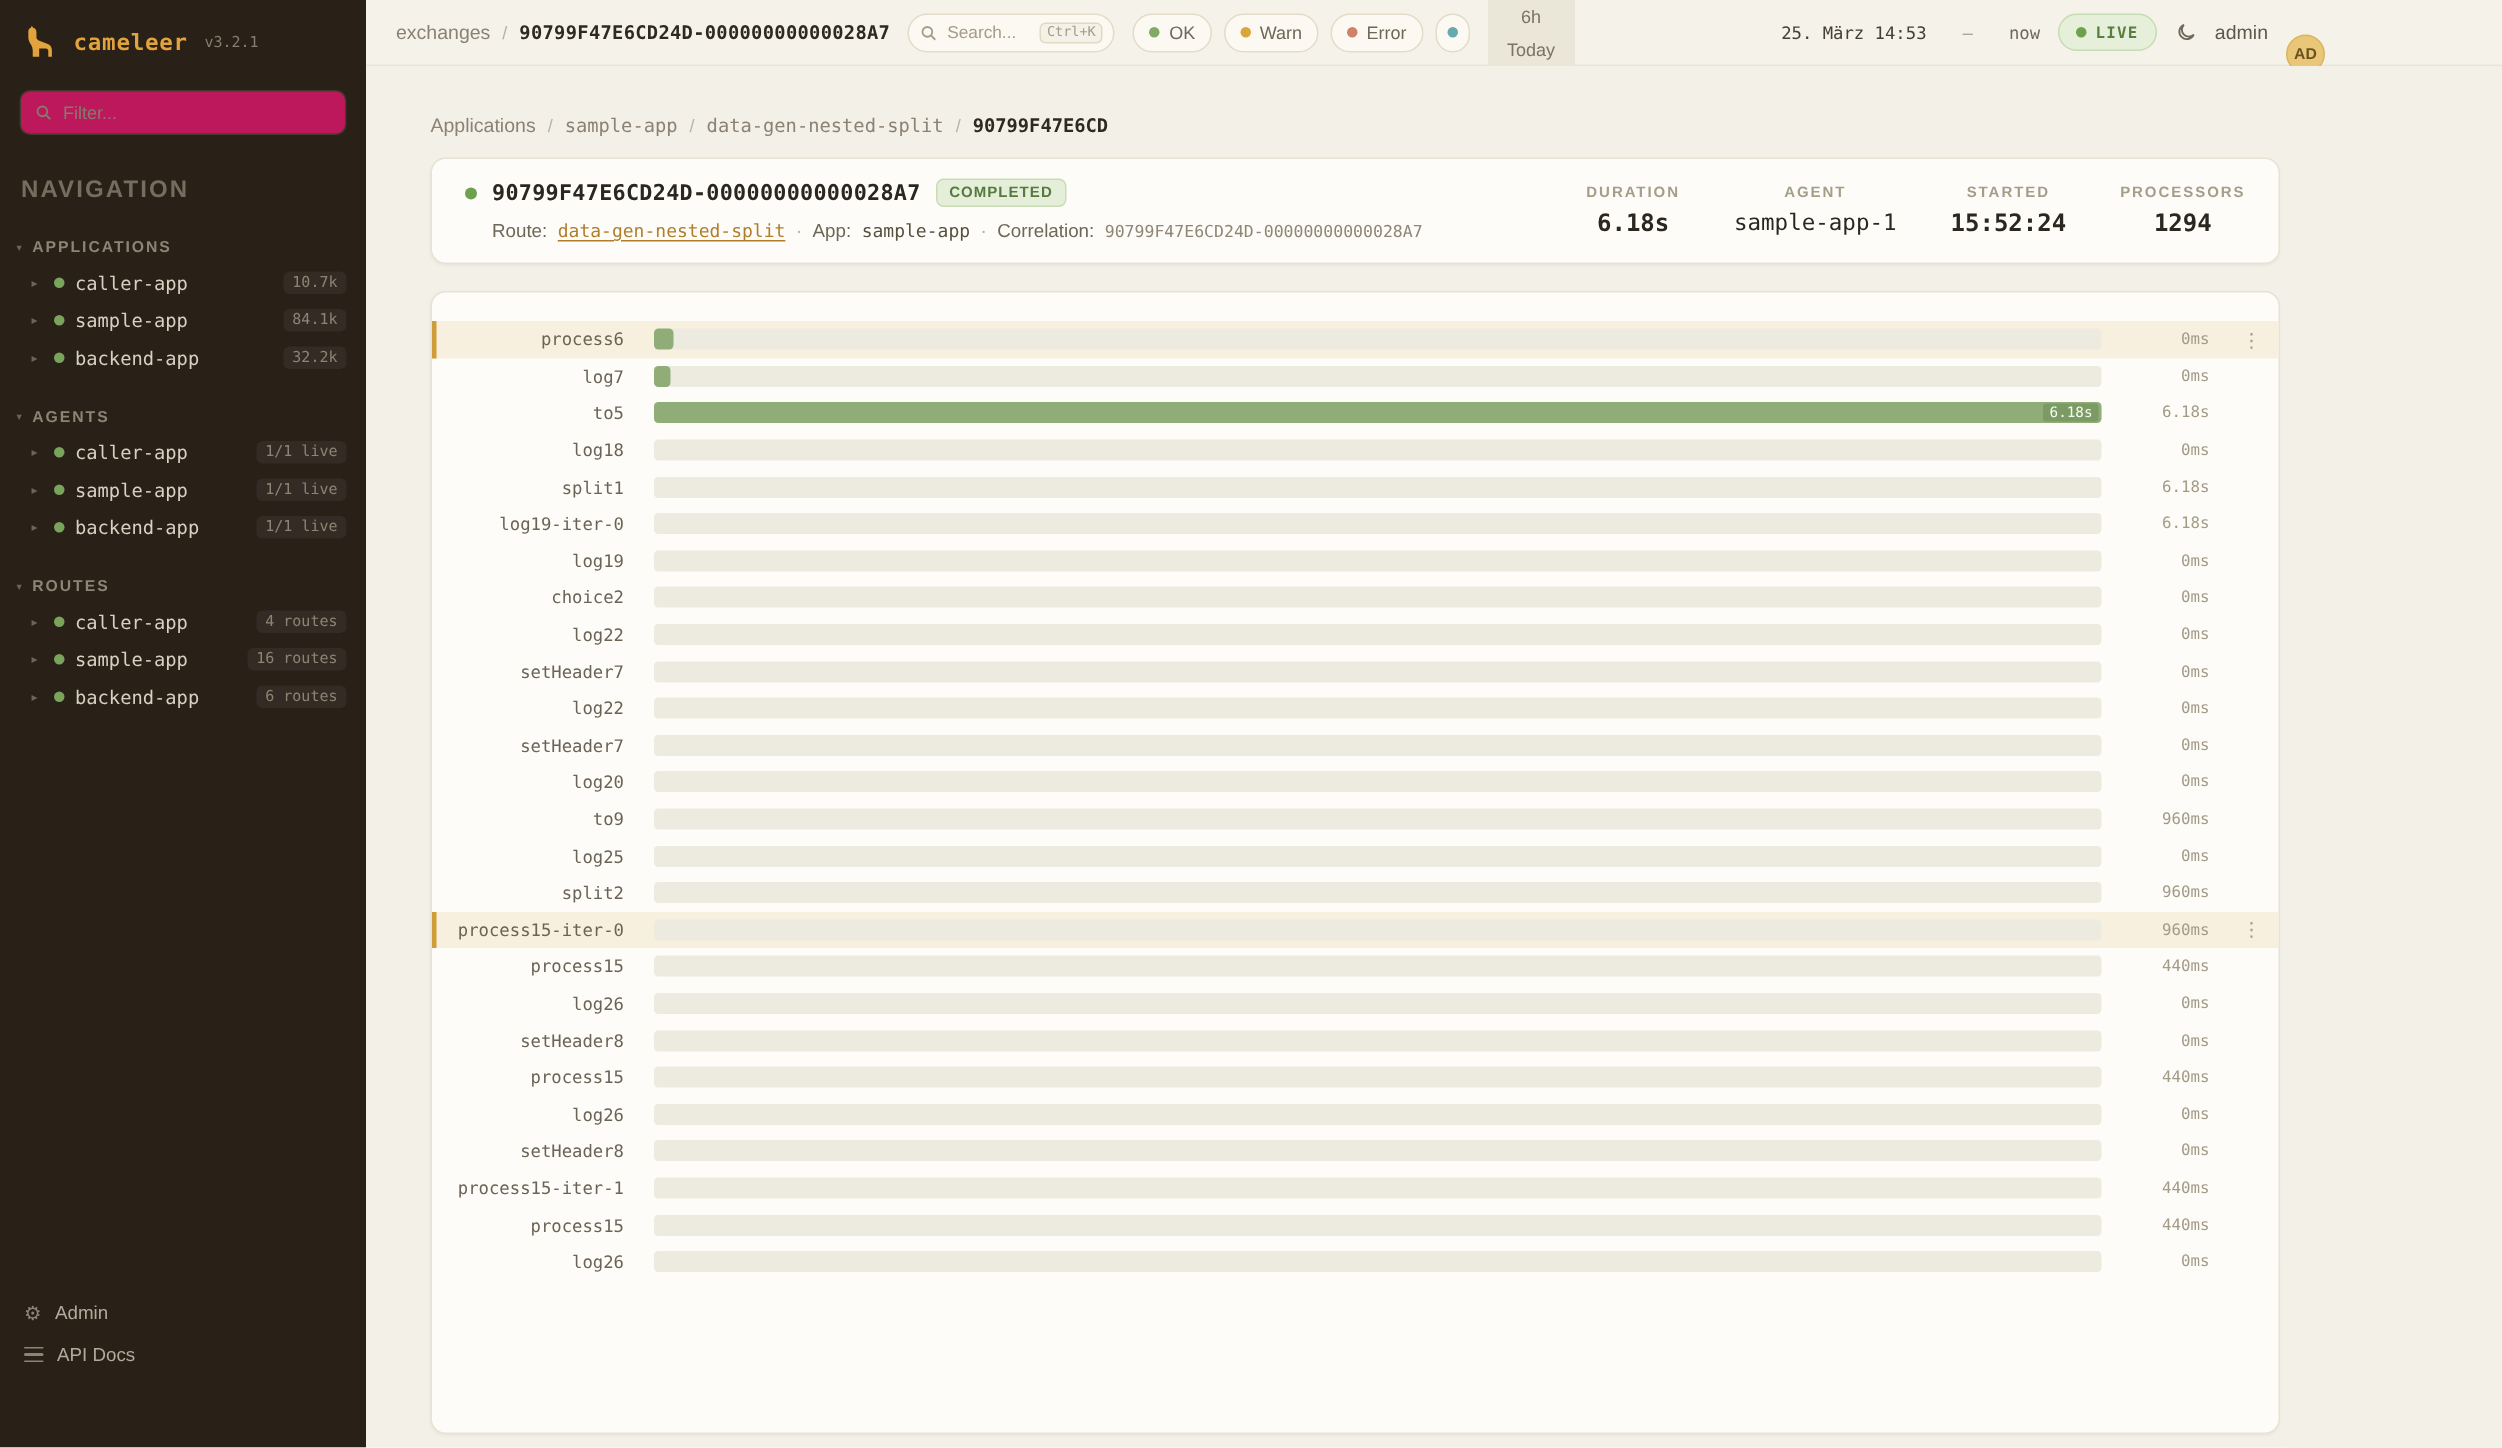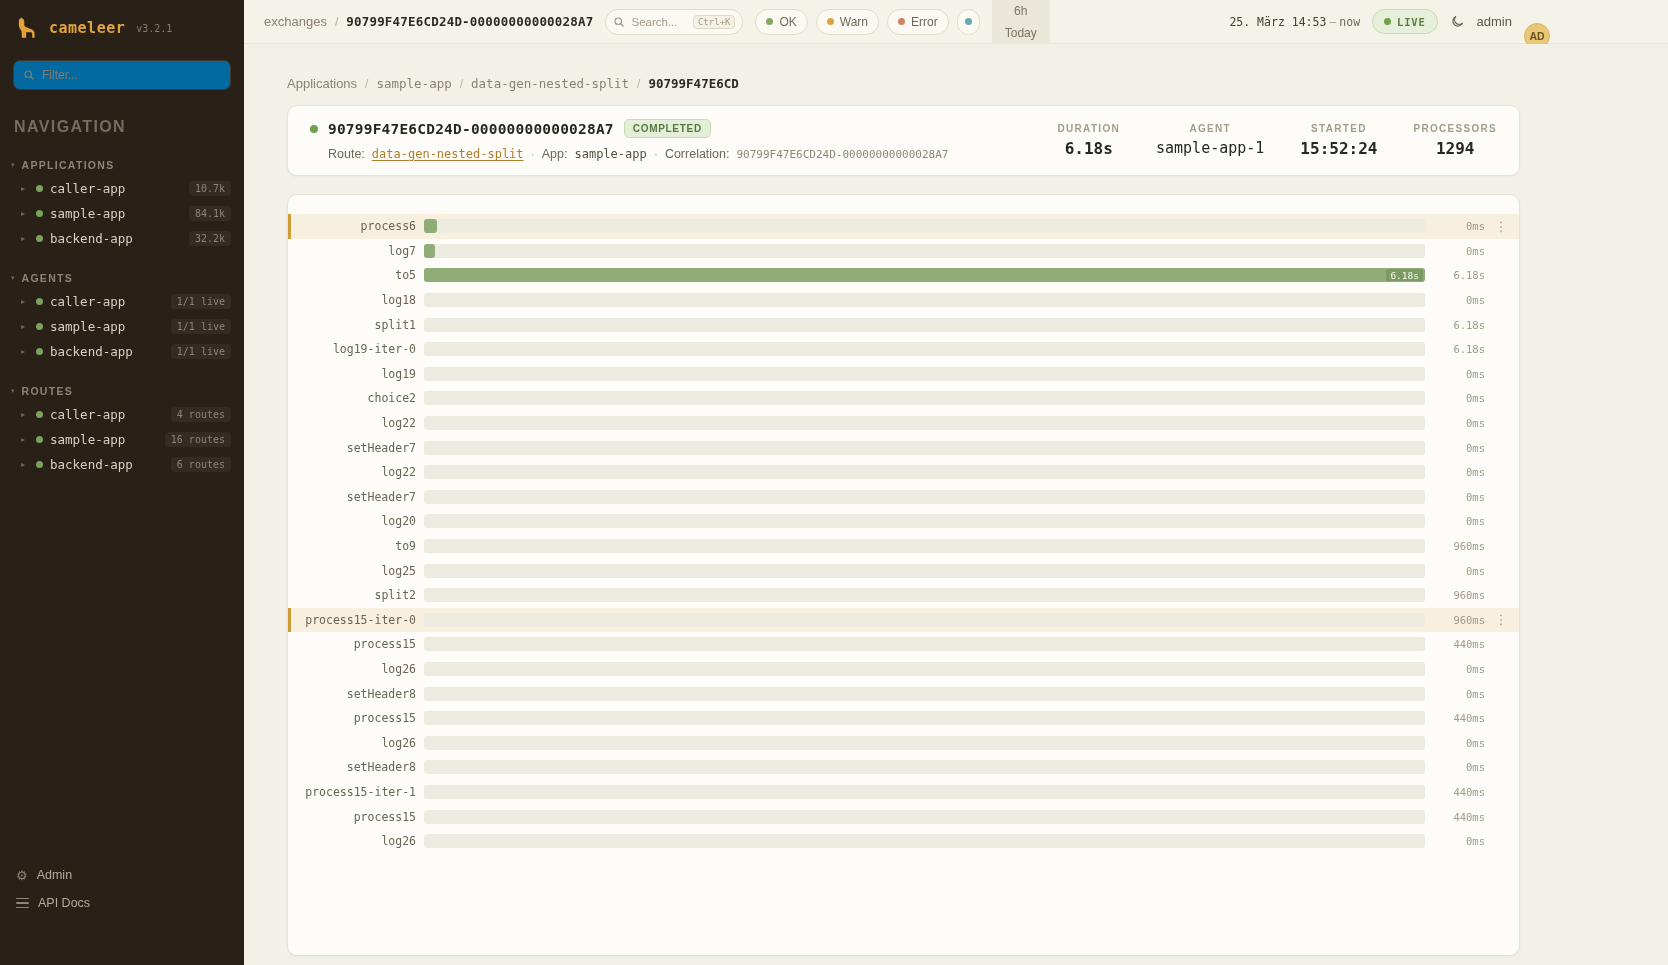--- a/index.html
+++ b/index.html
@@ -4,21 +4,21 @@
 <style>
   * { margin:0; padding:0; box-sizing:border-box; }
   html,body { width:1668px; height:965px; overflow:hidden; }
   body { display:flex; font-family:"Liberation Sans", sans-serif; background:#f3f0e8; color:#3a352c; }
 
   
   .sidebar { width:244px; flex-shrink:0; background:#292018; display:flex; flex-direction:column; height:100%; }
   .logo-row { display:flex; align-items:center; gap:9px; padding:15px 14px 13px; }
   .logo-name { font-family:"DejaVu Sans Mono", monospace; font-weight:bold; font-size:15px; color:#e2a33d; letter-spacing:.5px; }
   .logo-ver { font-family:"DejaVu Sans Mono", monospace; font-size:10px; color:#877e6f; margin-left:2px; }
-  .filter-box { margin:6px 13px 0; height:30px; background:#0369a1; border:1px solid #42382b; border-radius:7px; display:flex; align-items:center; gap:7px; padding:0 9px; }
+  .filter-box { margin:6px 13px 0; height:30px; background:#be185d; border:1px solid #42382b; border-radius:7px; display:flex; align-items:center; gap:7px; padding:0 9px; }
   .filter-box input { flex:1; border:0; outline:0; background:transparent; color:#cfc6b7; font-size:12px; }
   .filter-box input::placeholder { color:#847b6c; }
   .nav-label { margin:28px 14px 2px; font-size:16px; letter-spacing:1.4px; color:#766d5e; font-weight:bold; }
   .nav-group { margin-top:18px; }
   .group-header { display:flex; align-items:center; gap:7px; padding:3px 14px 5px 11px; cursor:pointer; }
   .gcaret { font-size:7px; color:#6e6554; }
   .glabel { font-size:10.5px; letter-spacing:1.3px; color:#8d8473; font-weight:bold; }
   .nav-item { display:flex; align-items:center; gap:7px; padding:5px 13px 5px 21px; cursor:pointer; }
   .ichev { font-size:8px; color:#6e6554; width:8px; }
   .idot { width:7px; height:7px; border-radius:50%; background:#7aa35c; }
@@ -41,21 +41,21 @@
   .search-pill input { flex:1; min-width:0; border:0; outline:0; background:transparent; font-size:11.5px; color:#6f6859; }
   .search-pill input::placeholder { color:#a49b88; }
   .kbd { font-family:"DejaVu Sans Mono", monospace; font-size:9px; color:#a49b88; border:1px solid #e0d9c4; background:#f4f1e6; border-radius:4px; padding:1px 4px; }
   .chips { display:flex; align-items:center; gap:8px; }
   .chip { height:26px; border-radius:13px; border:1px solid #e2dcc8; background:#fbf9f2; display:flex; align-items:center; gap:6px; padding:0 10px; font-size:12px; color:#6f6859; cursor:pointer; }
   .chip-dot-only { padding:0 7px; }
   .dot { width:7px; height:7px; border-radius:50%; }
   .seg-group { background:#eae6d8; border-radius:8px; padding:2px; display:flex; align-items:center;flex-direction:column; }
   .seg { border:1px solid transparent; background:transparent; font-family:"Liberation Sans", sans-serif; font-size:12px; color:#7b7363; padding:3px 10px; border-radius:6px; cursor:pointer; }
   .seg.active { background:#fdfcf7; border-color:#dcd5c1; color:#35302a; font-weight:bold; box-shadow:0 1px 1px rgba(70,60,35,.08); }
-  .daterange { margin-left:auto; display:flex; align-items:center; gap:3px; font-family:"DejaVu Sans Mono", monospace; font-size:11.5px; color:#454034; cursor:pointer; }
+  .daterange { margin-left:auto; display:flex; align-items:center; gap:24px; font-family:"DejaVu Sans Mono", monospace; font-size:11.5px; color:#454034; cursor:pointer; }
   .daterange .dsep { color:#a79e8b; }
   .daterange .dend { color:#6f6859; }
   .live-badge { display:flex; align-items:center; gap:6px; height:25px; padding:0 11px; border-radius:13px; background:#e6efda; border:1px solid #c7dcb2; color:#587f3e; font-family:"DejaVu Sans Mono", monospace; font-size:10.5px; font-weight:bold; letter-spacing:.8px; cursor:pointer; }
   .theme-toggle { cursor:pointer; display:flex; align-items:center; }
   .user-label { font-size:13px; color:#5d574a; cursor:pointer; }
   .avatar { width:26px; height:26px; border-radius:50%; background:#e9c678; border:1px solid #dcb45c; color:#6a5220; font-size:10.5px; font-weight:bold; display:flex; align-items:center; justify-content:center; cursor:pointer;margin-top:29px; }
 
   
   .content { flex:1; overflow:hidden; background:#f3f0e8; }
   .content-inner { margin-left:43px; width:1233px; }
@@ -83,21 +83,21 @@
 
   .timeline-card { margin-top:18px; padding:15px 0 24px; min-height:762px; }
   .tl-header { display:flex; align-items:center; gap:10px; padding:0 22px 13px; }
   .tl-title { font-size:14.5px; font-weight:bold; color:#33302a; }
   .tl-badge { font-family:"DejaVu Sans Mono", monospace; font-size:10.5px; color:#8a8273; background:#f1eee2; border:1px solid #e4dfcd; border-radius:5px; padding:3px 8px; }
   .view-toggle { margin-left:auto; background:#eae6d8; border-radius:8px; padding:2px; display:flex; }
   .tgl { border:0; background:transparent; font-family:"Liberation Sans", sans-serif; font-size:12.5px; color:#6f6859; padding:4px 13px; border-radius:6px; cursor:pointer; }
   .tgl.active { background:#b5812e; color:#fdf8ec; font-weight:bold; }
 
   .rows { margin-top:4px; }
-  .trow { display:grid; grid-template-columns:123px 1fr 52px 16px; gap:8px; align-items:center; height:24.6px; padding:0 10px 0 2px; border-left:3px solid transparent; cursor:pointer; }
+  .trow { display:grid; grid-template-columns:123px 1fr 52px 16px; gap:20px; align-items:center; height:24.6px; padding:0 10px 0 2px; border-left:3px solid transparent; cursor:pointer; }
   .trow.hl { background:#f8f0de; border-left-color:#cf9c3a; }
   .tlabel { text-align:right; font-family:"DejaVu Sans Mono", monospace; font-size:11.5px; color:#6b6456; white-space:nowrap; overflow:hidden; }
   .ttrack { position:relative; height:14px; background:#edeadf; border-radius:3px; }
   .tbar { position:absolute; left:0; top:0; bottom:0; background:#90ad78; border-radius:3px; min-width:7px; }
   .tbarlabel { position:absolute; right:2px; top:1px; bottom:1px; display:flex; align-items:center; font-family:"DejaVu Sans Mono", monospace; font-size:9.5px; color:#f6f9f0; background:#7b9a64; border-radius:2px; padding:0 4px; }
   .tdur { text-align:right; font-family:"DejaVu Sans Mono", monospace; font-size:10.5px; color:#a39a87; white-space:nowrap; }
   .tkebab { visibility:hidden; text-align:center; color:#a39a87; font-size:13px; }
   .trow.hl .tkebab { visibility:visible; }
 </style>
 </head>

